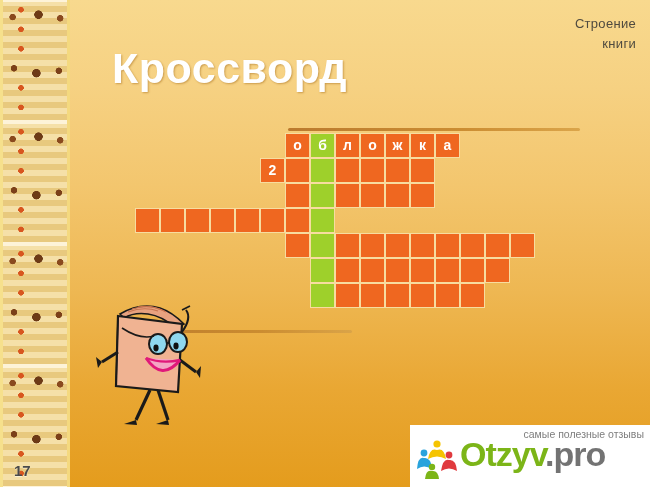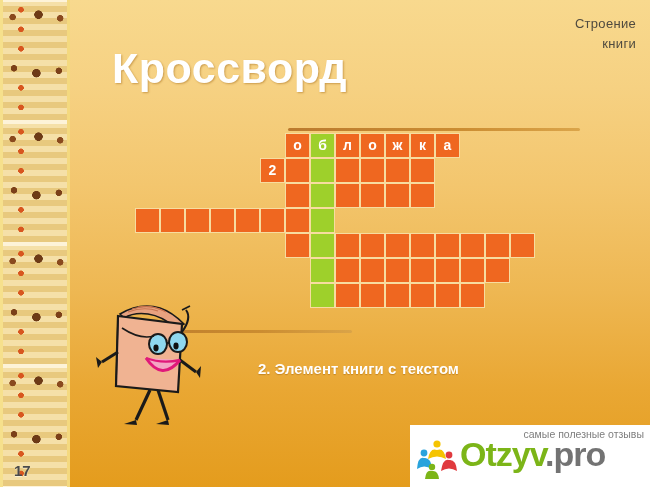--- a/index.html
+++ b/index.html
@@ -223,21 +223,20 @@
       <div class="cell" style="left: 485px; top: 258px;"></div>
       <div class="cell green" style="left: 310px; top: 283px;"></div>
       <div class="cell" style="left: 335px; top: 283px;"></div>
       <div class="cell" style="left: 360px; top: 283px;"></div>
       <div class="cell" style="left: 385px; top: 283px;"></div>
       <div class="cell" style="left: 410px; top: 283px;"></div>
       <div class="cell" style="left: 435px; top: 283px;"></div>
       <div class="cell" style="left: 460px; top: 283px;"></div>
     </div>
 
-  <div style="position:absolute;left:258px;top:360px;font-size:15px;font-weight:bold;color:#ffffff;text-shadow:0 1px 1px rgba(150,90,10,.45);">2. Элемент книги с текстом</div>
 
   <svg id="mascot" viewBox="0 0 115 128">
 
     <path d="M54 92 L40 122" stroke="#1a1a1a" stroke-width="3.2" fill="none"></path>
     <path d="M40 122 L28 126 L41 127 Z" fill="#1a1a1a"></path>
 
     <path d="M62 92 L72 122" stroke="#1a1a1a" stroke-width="3.2" fill="none"></path>
     <path d="M72 122 L60 126 L73 127 Z" fill="#1a1a1a"></path>
 
     <path d="M24 16 Q44 4 64 10 Q76 14 88 26 L80 30 Q66 18 52 16 Q38 14 28 20 Z" fill="#e8a27f" stroke="#1a1a1a" stroke-width="1.6"></path>

